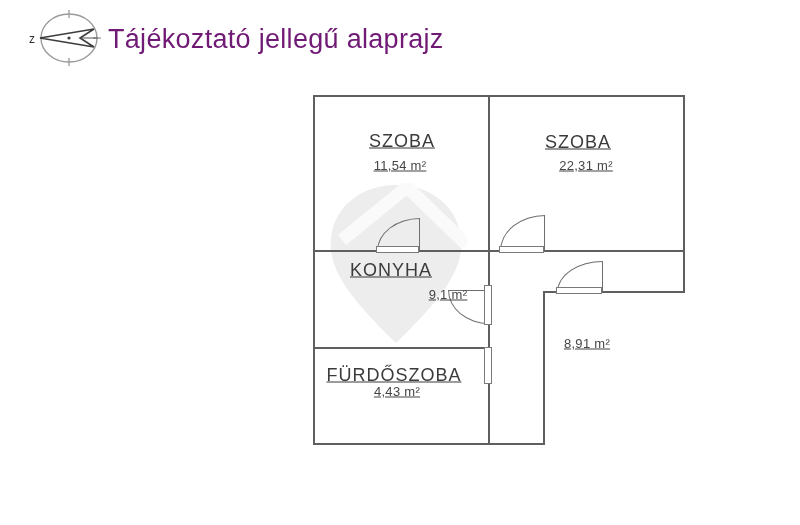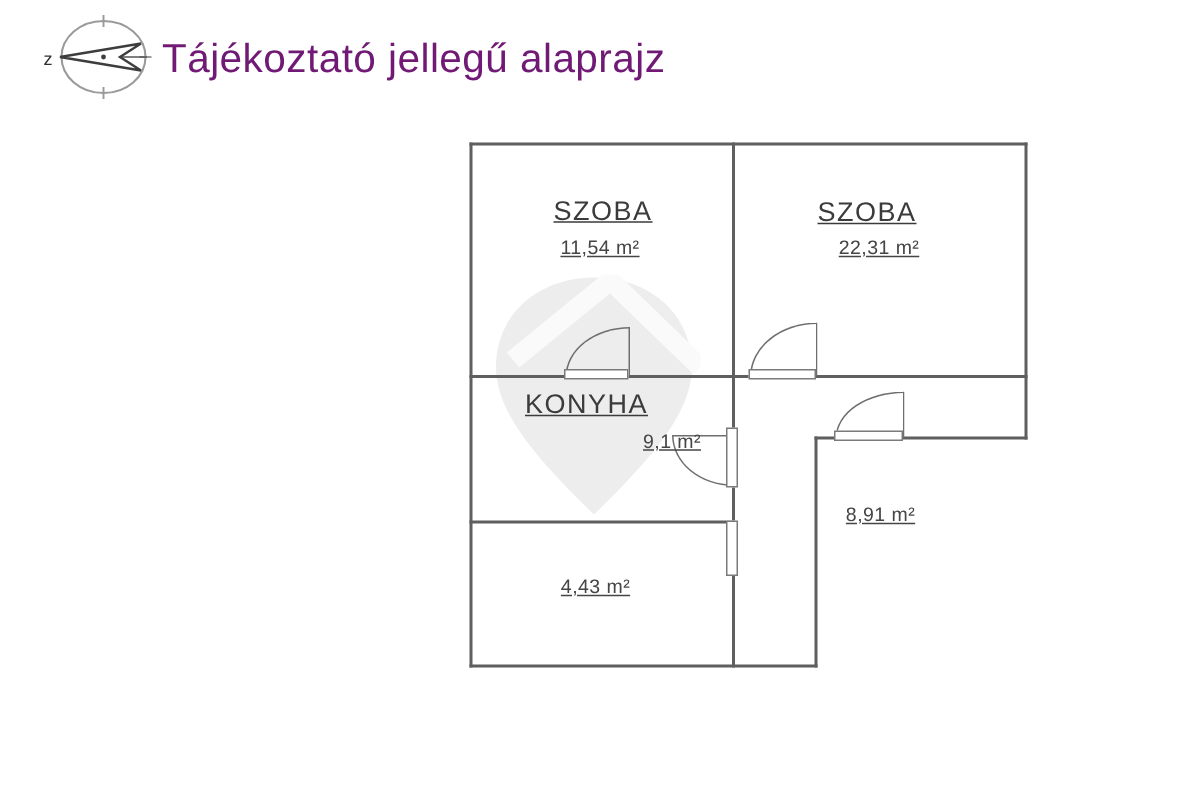--- a/index.html
+++ b/index.html
@@ -85,18 +85,19 @@
 
     <div class="label room-name" style="left:89px;top:46px;">SZOBA</div>
     <div class="label room-area" style="left:87px;top:70px;">11,54 m²</div>
 
     <div class="label room-name" style="left:265px;top:47px;">SZOBA</div>
     <div class="label room-area" style="left:273px;top:70px;">22,31 m²</div>
 
     <div class="label room-name" style="left:78px;top:175px;">KONYHA</div>
     <div class="label room-area" style="left:87px;top:199px;margin-left:48px;">9,1 m²</div>
 
+    <div class="label room-name" style="left:81px;top:280px;">FÜRDŐSZOBA</div>
     <div class="label room-area" style="left:84px;top:296px;">4,43 m²</div>
 
     <div class="label room-area" style="left:274px;top:248px;">8,91 m²</div>
   </div>
 
 </div>
 
 </body></html>

